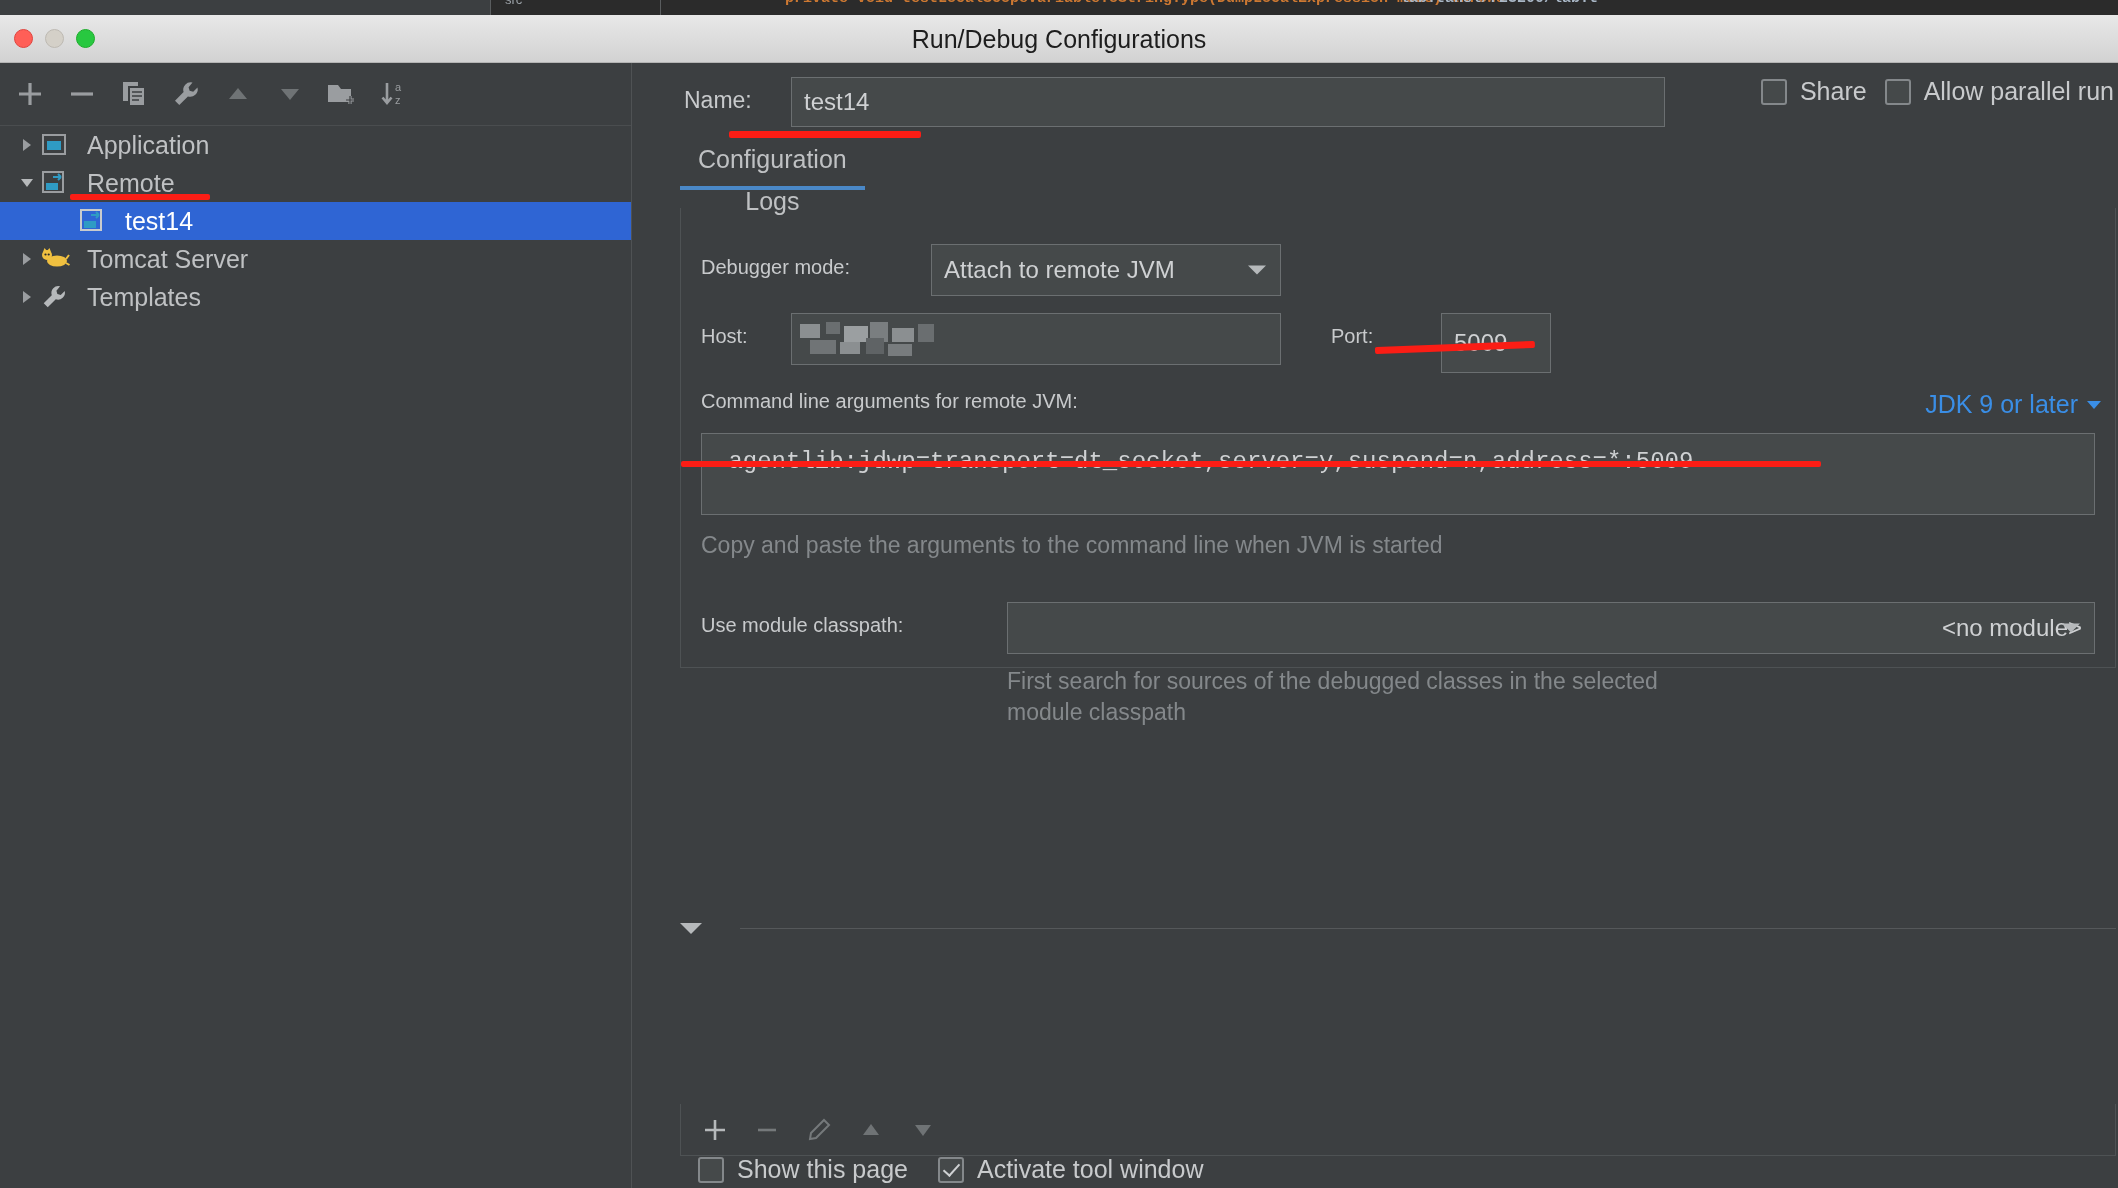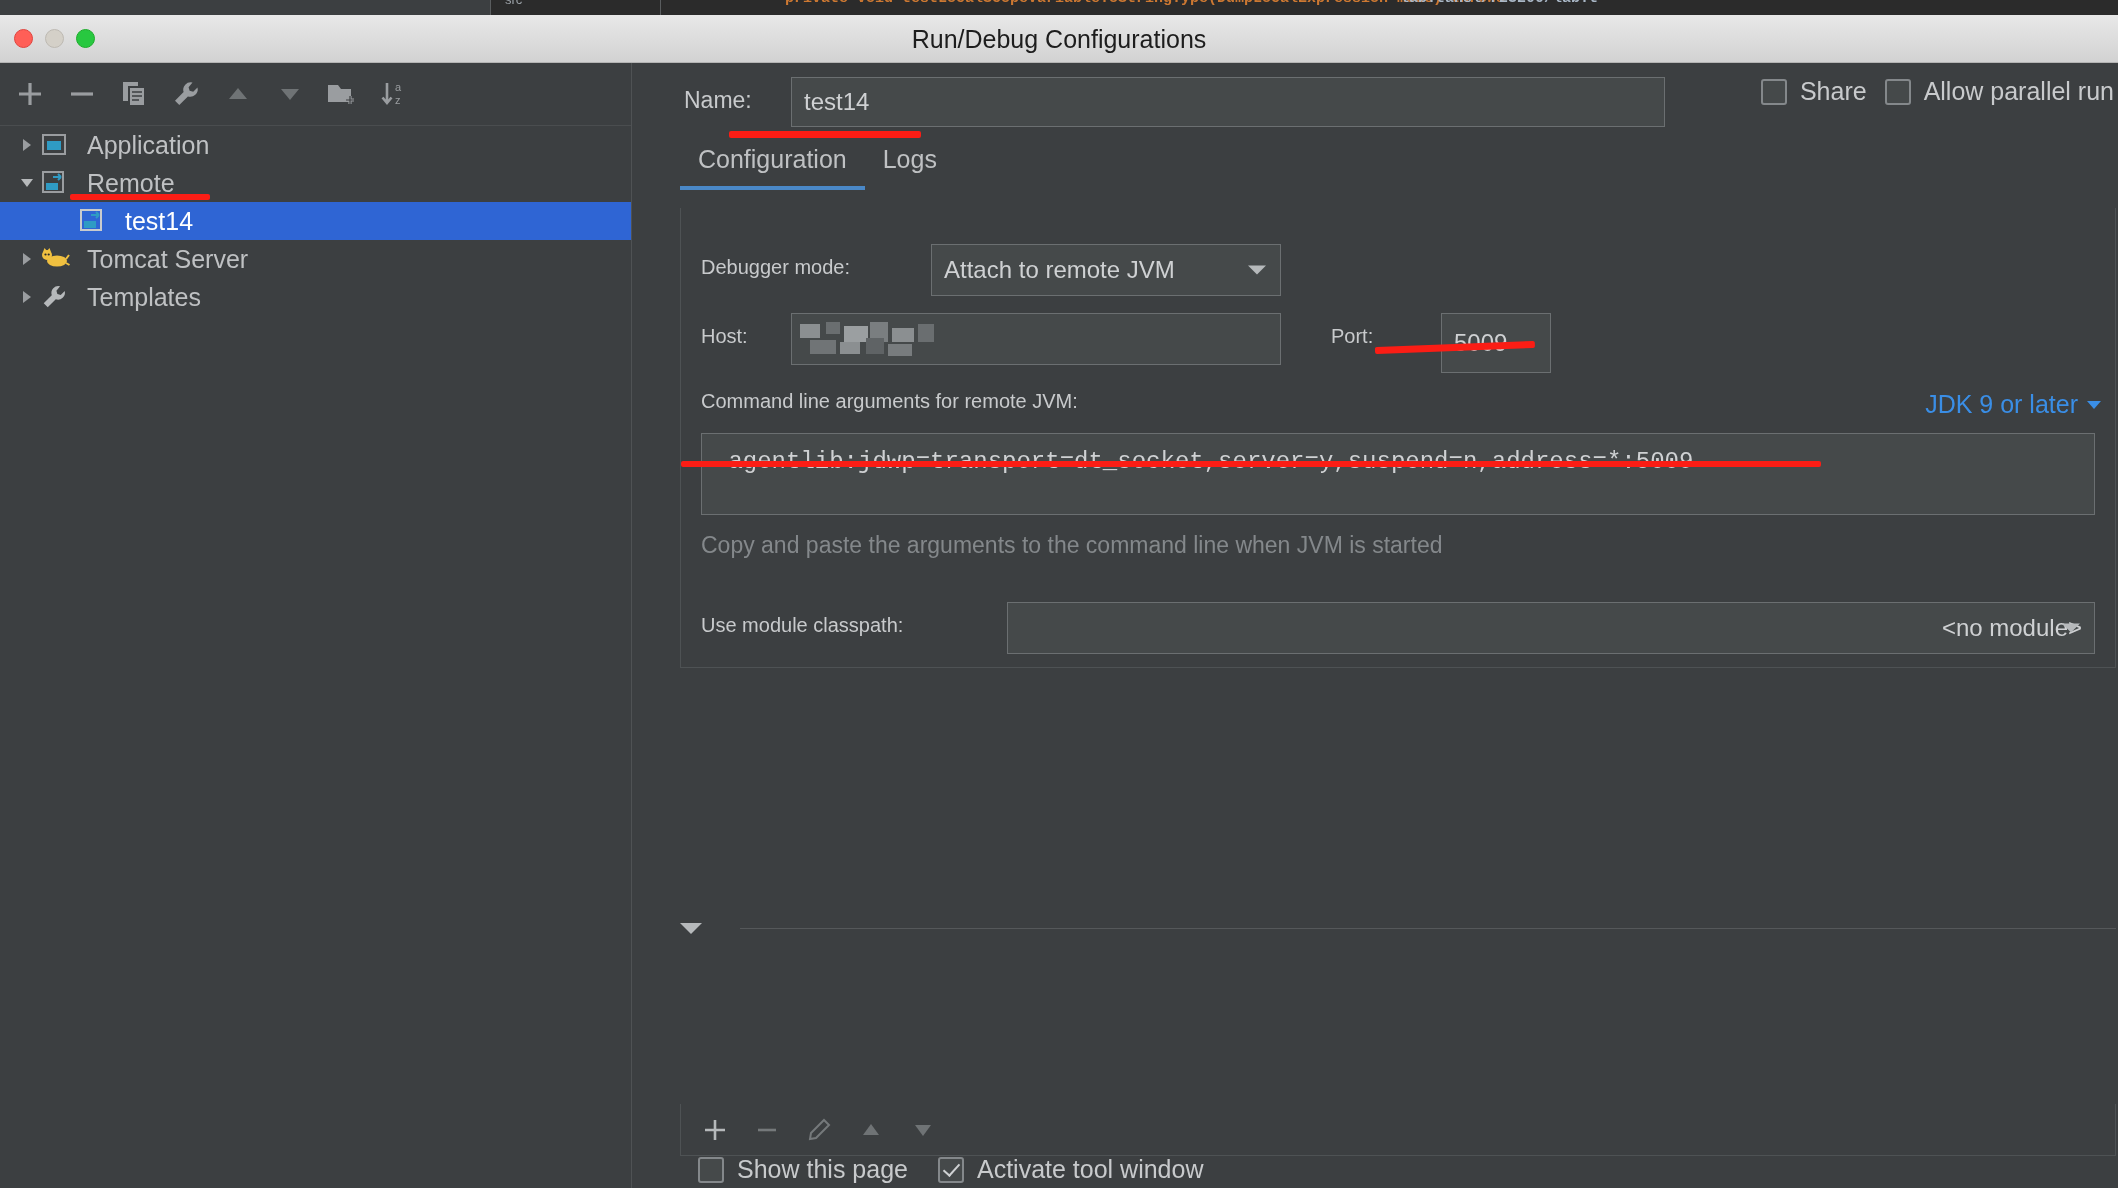--- a/index.html
+++ b/index.html
@@ -112,21 +112,21 @@
     background: #45494a; position: relative; flex: 0 0 26px;
   }
   .chkbox.checked::after {
     content: ""; position: absolute; left: 7px; top: 1px;
     width: 7px; height: 14px; border: solid #cfd1d3;
     border-width: 0 2.6px 2.6px 0; transform: rotate(42deg);
   }
   .chk-label { font-size: 25px; color: #c8cacc; white-space: nowrap; }
 
   
-  .tabs { position: absolute; left: 48px; top: 82px; display: flex; align-items: center; }
+  .tabs { position: absolute; left: 48px; top: 82px; display: flex; align-items: center; flex-direction: column; }
   .tab {
     font-size: 25px; color: #bfc1c3; padding: 0 18px 13px 18px; position: relative;
   }
   .tab.active::after {
     content: ""; position: absolute; left: 0; right: 0; bottom: -3px; height: 4px;
     background: #4a88c7;
   }
 
   .cfg-panel {
     position: absolute; left: 48px; top: 145px; width: 1436px; height: 460px;
@@ -421,20 +421,22 @@
       </div>
 
       <span class="hint" style="left:20px; top:322px;">Copy and paste the arguments to the command line when JVM is started</span>
 
       <span class="row-label" style="left:20px; top:406px;">Use module classpath:</span>
       <div class="combo" style="left:326px; top:394px; width:1088px; height:52px;justify-content:flex-end;">
         <span>&lt;no module&gt;</span>
         <span class="caret"></span>
       </div>
 
+      <span class="hint" style="left:326px; top:458px;">First search for sources of the debugged classes in the selected
+module classpath</span>
     </div>
 
     <div class="bl-header">
       <span class="bl-tri"></span>
       <span class="bl-line"></span>
     </div>
 
 
     <div class="bl-toolbar">
       <div class="bl-tb-icon">

